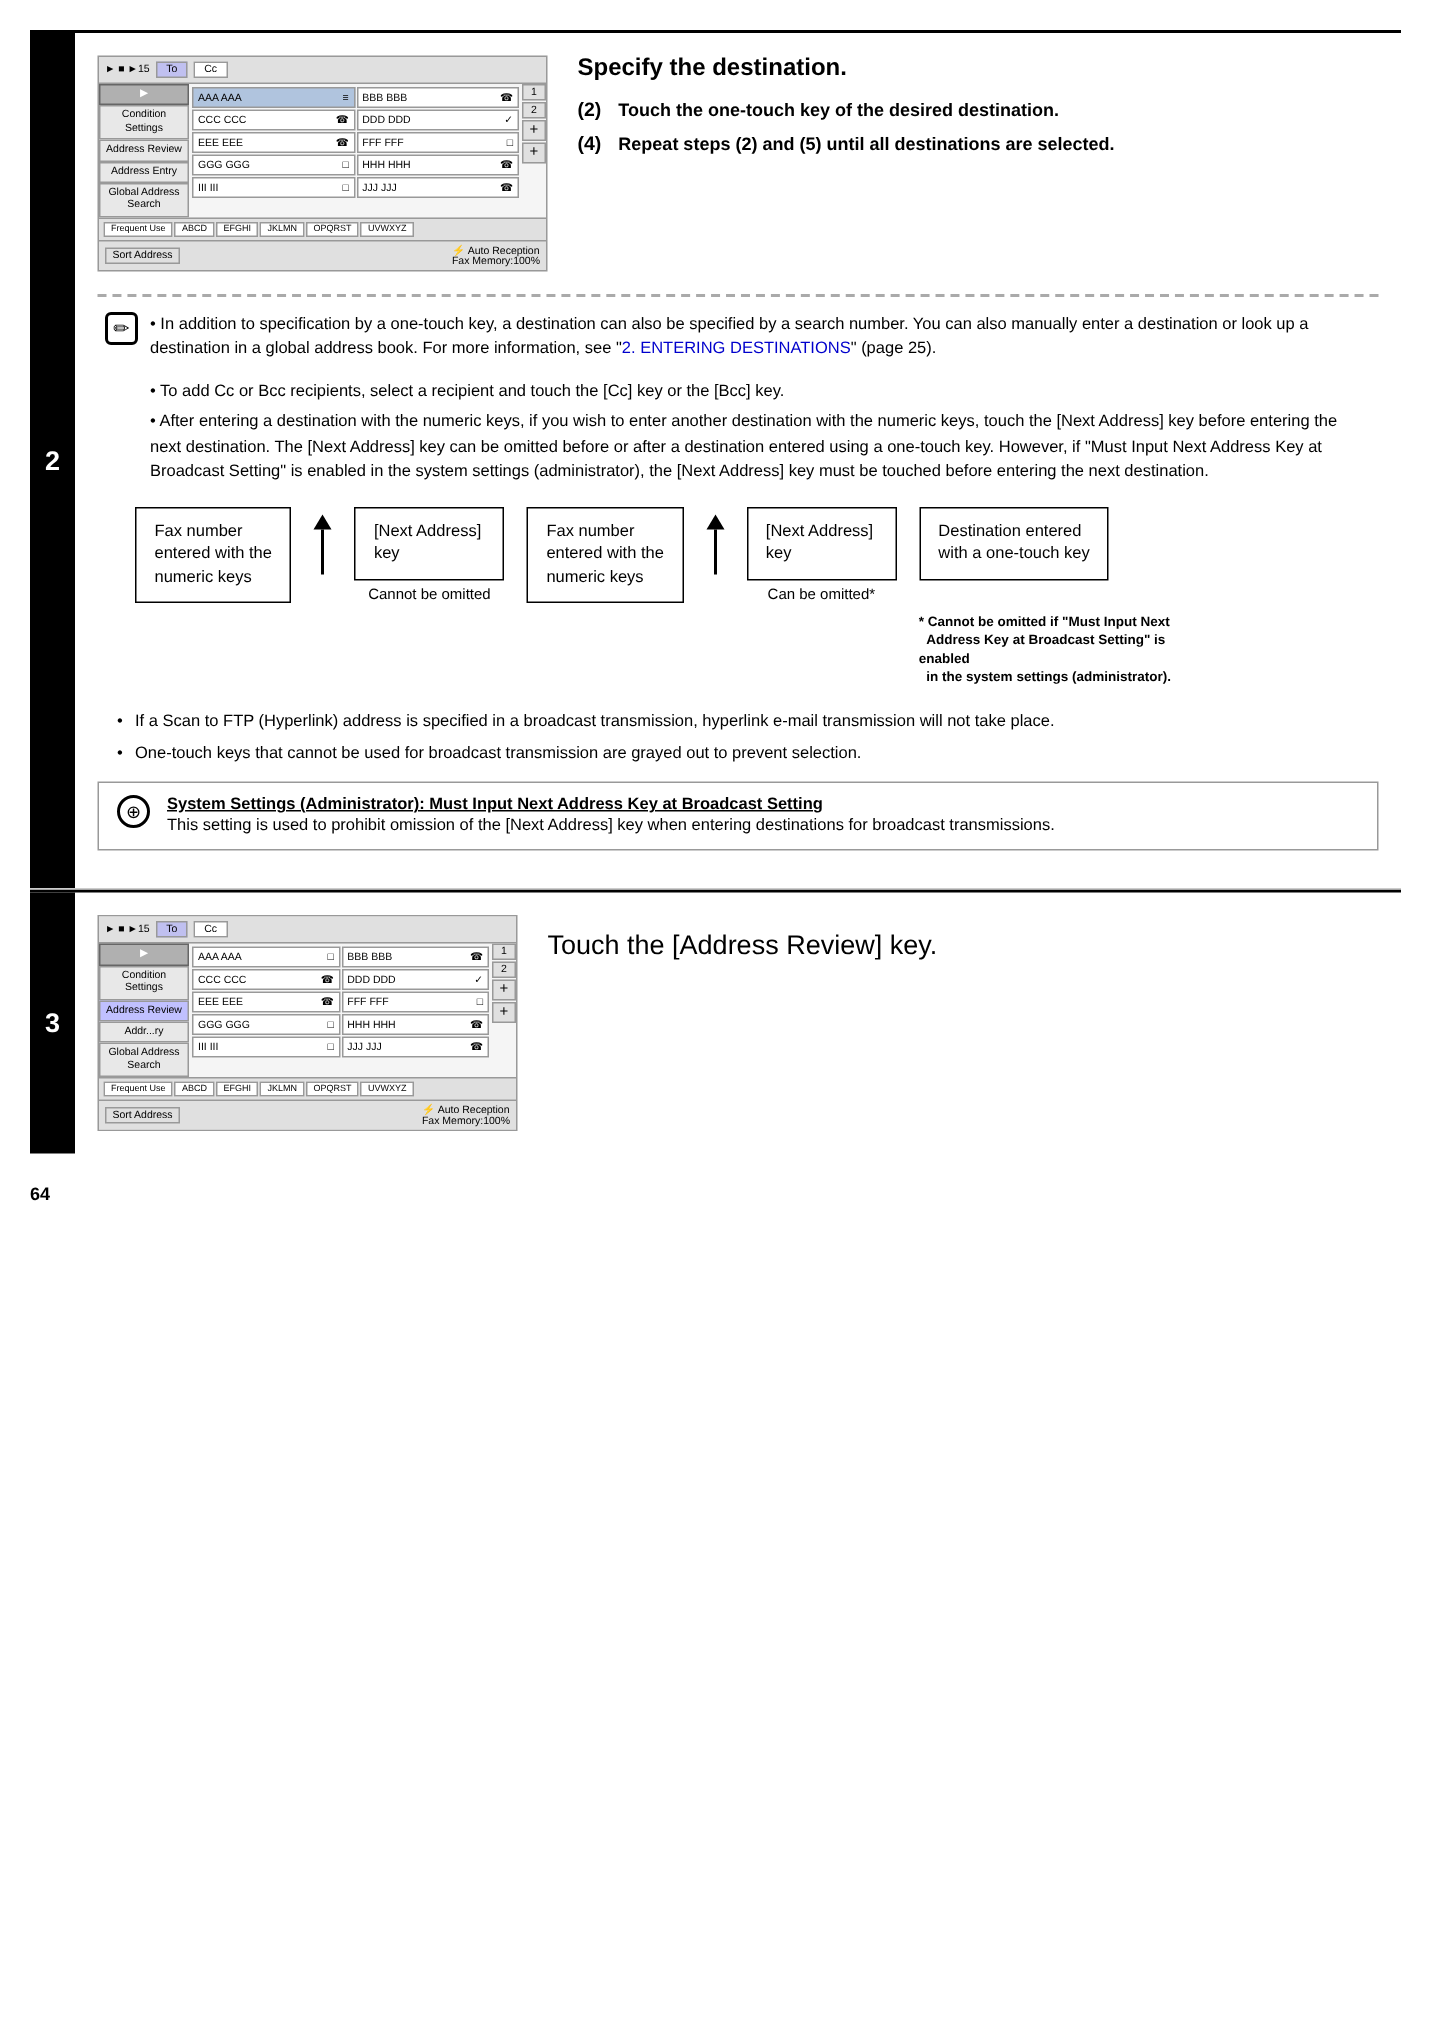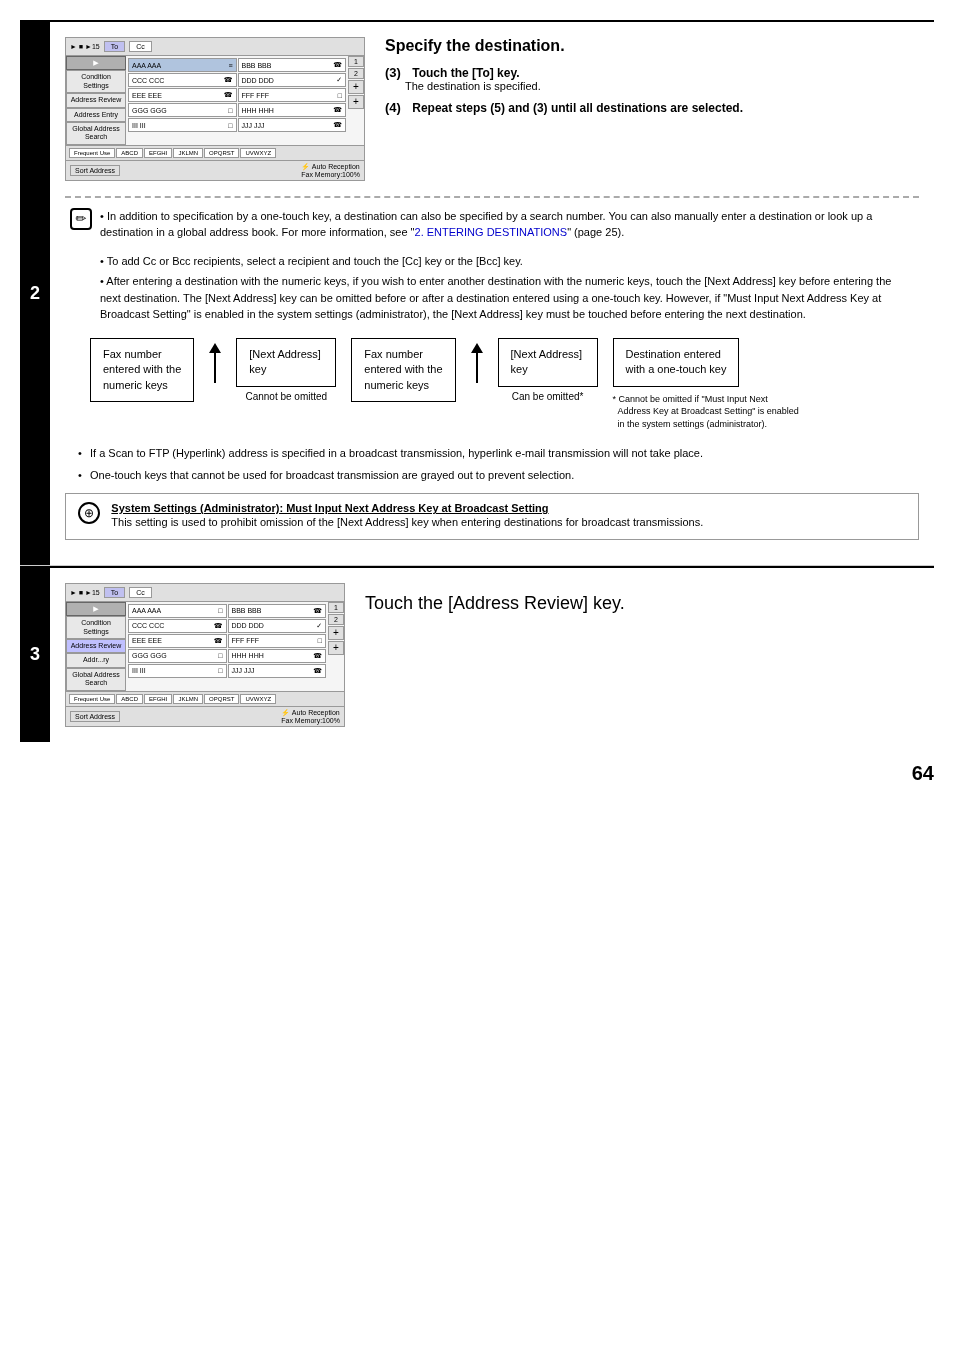--- a/index.html
+++ b/index.html
@@ -311,22 +311,22 @@
 
     .section-3-content {
       flex: 1;
       padding: 15px;
       display: flex;
       gap: 20px;
     }
 
     
     .page-number {
-      text-align: right;
-      font-size: 20px;
+      text-align: left;
+      font-size: 12px;
       font-weight: bold;
       margin-top: 20px;
       margin-bottom: 10px;
     }
 
     .highlight-row {
       background: #b0c4de;
     }
 
     .sort-btn {
@@ -482,30 +482,29 @@
             <div class="auto-rcv">
               <span>⚡</span> Auto Reception<br>Fax Memory:100%
             </div>
           </div>
         </div>
 
         <div class="instructions">
           <h2>Specify the destination.</h2>
 
 
-
           <div class="step">
-            <span class="step-paren">(3)</span>
-            <strong>Touch the [To] key.</strong>
-            <div class="step-sub">The destination is specified.</div>
-          </div>
+            <span class="step-paren">(2)</span>
+            <strong>Touch the one-touch key of the desired destination.</strong>
+          </div>
+
 
           <div class="step">
             <span class="step-paren">(4)</span>
-            <strong>Repeat steps (5) and (3) until all destinations are selected.</strong>
+            <strong>Repeat steps (2) and (5) until all destinations are selected.</strong>
           </div>
         </div>
       </div>
 
       <div class="dashed-divider"></div>
 
       <div class="notes-area">
         <div class="note-row">
           <span class="pencil-note">✏</span>
           <div>
@@ -561,21 +560,21 @@
           <div class="diagram-box">
             [Next Address]<br>key
           </div>
           <div class="arrow-label">Can be omitted*</div>
         </div>
 
         <div style="display:flex;flex-direction:column;align-items:flex-start">
           <div class="diagram-box">
             Destination entered<br>with a one-touch key
           </div>
-          <div class="diagram-note" style="margin-top:6px;font-size:9px;">
+          <div class="diagram-note" style="margin-top:21px;font-size:9px;font-weight:bold;">
             * Cannot be omitted if "Must Input Next<br>
             &nbsp;&nbsp;Address Key at Broadcast Setting" is enabled<br>
             &nbsp;&nbsp;in the system settings (administrator).
           </div>
         </div>
       </div>
 
       <div class="bottom-notes">
         <div class="note-bullet">If a Scan to FTP (Hyperlink) address is specified in a broadcast transmission, hyperlink e-mail transmission will not take place.</div>
         <div class="note-bullet">One-touch keys that cannot be used for broadcast transmission are grayed out to prevent selection.</div>

